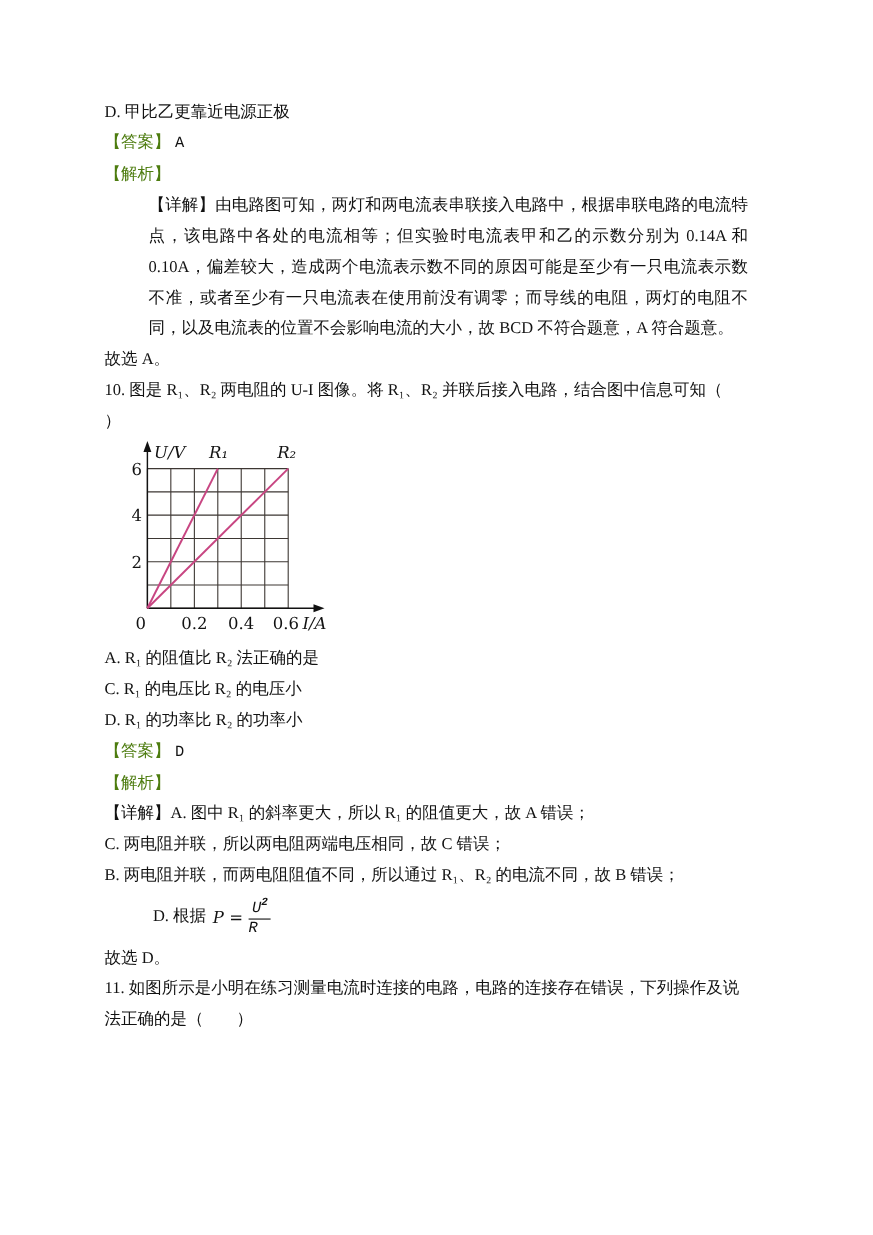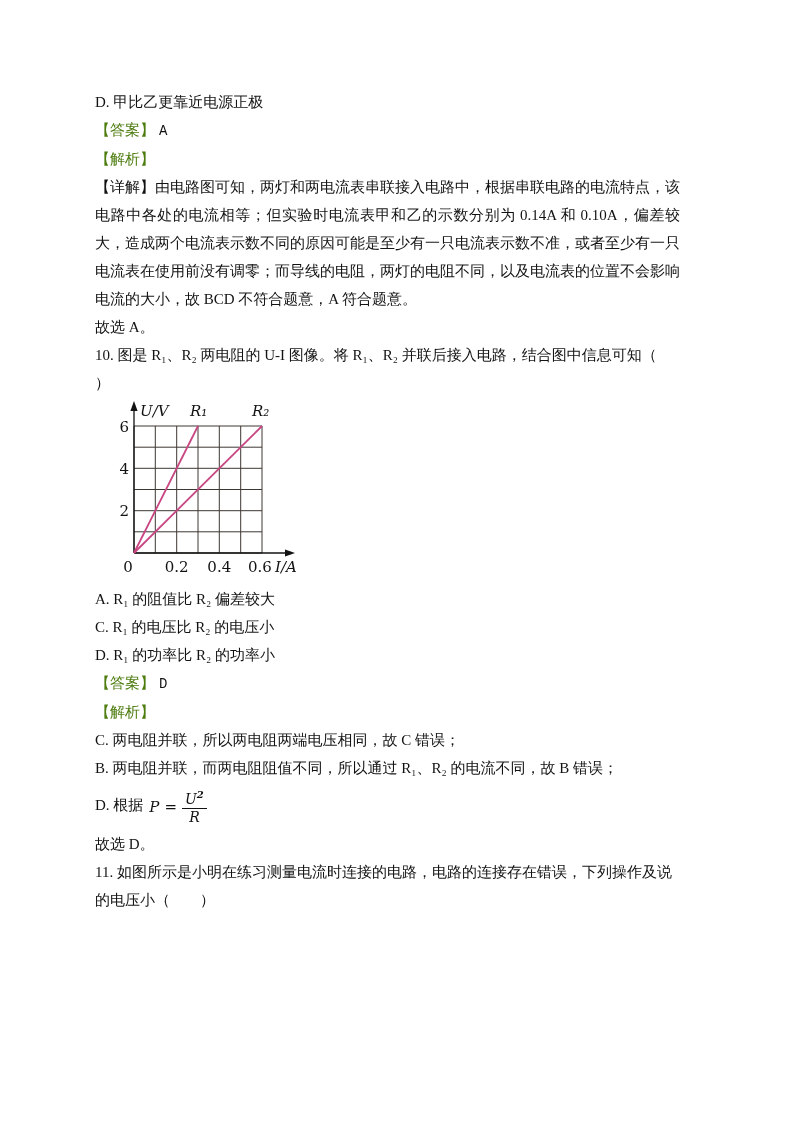--- a/index.html
+++ b/index.html
@@ -9,34 +9,34 @@
     box-sizing:border-box;
     padding:88px 114px 4px 95px;
     background:#ffffff;
     font-family:"Liberation Serif","DejaVu Serif",serif;
     font-size:15px;
     line-height:28px;
     color:#121212;
     overflow:hidden;
   }
   .para{margin:0;text-align:left;}
-  .wrap{text-align:justify;}
+  .wrap{text-align:justify;margin-left:40px;}
   .as-line{white-space:nowrap;}
   .blue{color:#4d7c0f;}
   .ans-val{margin-left:4px;font-family:"Liberation Mono","DejaVu Sans Mono",monospace;font-size:14px;}
   .chart-block{margin:2px 0 2px 8px;text-decoration:underline;}
   .chart-block svg{display:block;}
-  .formula-line{line-height:46px;white-space:nowrap;}
+  .formula-line{line-height:46px;white-space:nowrap;margin-left:44px;}
   .formula{
     display:inline-flex;align-items:center;gap:5px;
     margin:0 6px;vertical-align:middle;
     font-family:"DejaVu Serif","Liberation Serif",serif;
     font-style:italic;
   }
-  .frac{display:inline-block;text-align:center;}
+  .frac{display:inline-block;text-align:left;font-family:Liberation Mono, monospace;}
   .frac .num{display:block;font-size:14px;line-height:16px;padding:0 3px 1px;border-bottom:1px solid #121212;}
   .frac .den{display:block;font-size:14px;line-height:17px;}
   .frac sup{font-size:10px;font-weight:bold;}
   .svg-serif{font-family:"DejaVu Serif","Liberation Serif",serif;}
 </style>
 </head>
 <body>
 
 <div class="page">
 
@@ -78,38 +78,39 @@
       <text x="26" y="74.8" font-size="15" text-anchor="end" class="svg-serif" fill="#121212">4</text>
       <text x="26" y="117.2" font-size="15" text-anchor="end" class="svg-serif" fill="#121212">2</text>
       <text x="25" y="173" font-size="15" text-anchor="middle" class="svg-serif" fill="#121212">0</text>
       <text x="73.7" y="173" font-size="15" text-anchor="middle" class="svg-serif" fill="#121212">0.2</text>
       <text x="116.3" y="173" font-size="15" text-anchor="middle" class="svg-serif" fill="#121212">0.4</text>
       <text x="157" y="173" font-size="15" text-anchor="middle" class="svg-serif" fill="#121212">0.6</text>
       <text x="172" y="173" font-size="15" font-style="italic" class="svg-serif" fill="#121212">I/A</text>
     </svg>
   </div>
 
-  <p class="para as-line">A. R₁ 的阻值比 R₂ 偏差较大</p>
+  <p class="para as-line">A. R₁ 的阻值比 R₂ 法正确的是</p>
   <p class="para as-line">C. R₁ 的电压比 R₂ 的电压小</p>
   <p class="para as-line">D. R₁ 的功率比 R₂ 的功率小</p>
 
   <p class="para as-line"><span class="blue">【答案】</span><span class="ans-val">D</span></p>
 
   <p class="para as-line"><span class="blue">【解析】</span></p>
 
+  <p class="para as-line">【详解】A. 图中 R₁ 的斜率更大，所以 R₁ 的阻值更大，故 A 错误；</p>
   <p class="para as-line">C. 两电阻并联，所以两电阻两端电压相同，故 C 错误；</p>
   <p class="para as-line">B. 两电阻并联，而两电阻阻值不同，所以通过 R₁、R₂ 的电流不同，故 B 错误；</p>
 
   <p class="para formula-line"><span>D. 根据</span><span class="formula">
         <span>P</span>
         <span>=</span>
         <span class="frac">
           <span class="num"><span>U</span><sup>2</sup></span>
           <span class="den">R</span>
         </span>
       </span></p>
 
   <p class="para as-line">故选 D。</p>
 
   <p class="para as-line">11. 如图所示是小明在练习测量电流时连接的电路，电路的连接存在错误，下列操作及说</p>
-  <p class="para as-line">的电压小（　　）</p>
+  <p class="para as-line">法正确的是（　　）</p>
 
 </div>
 
 </body></html>

